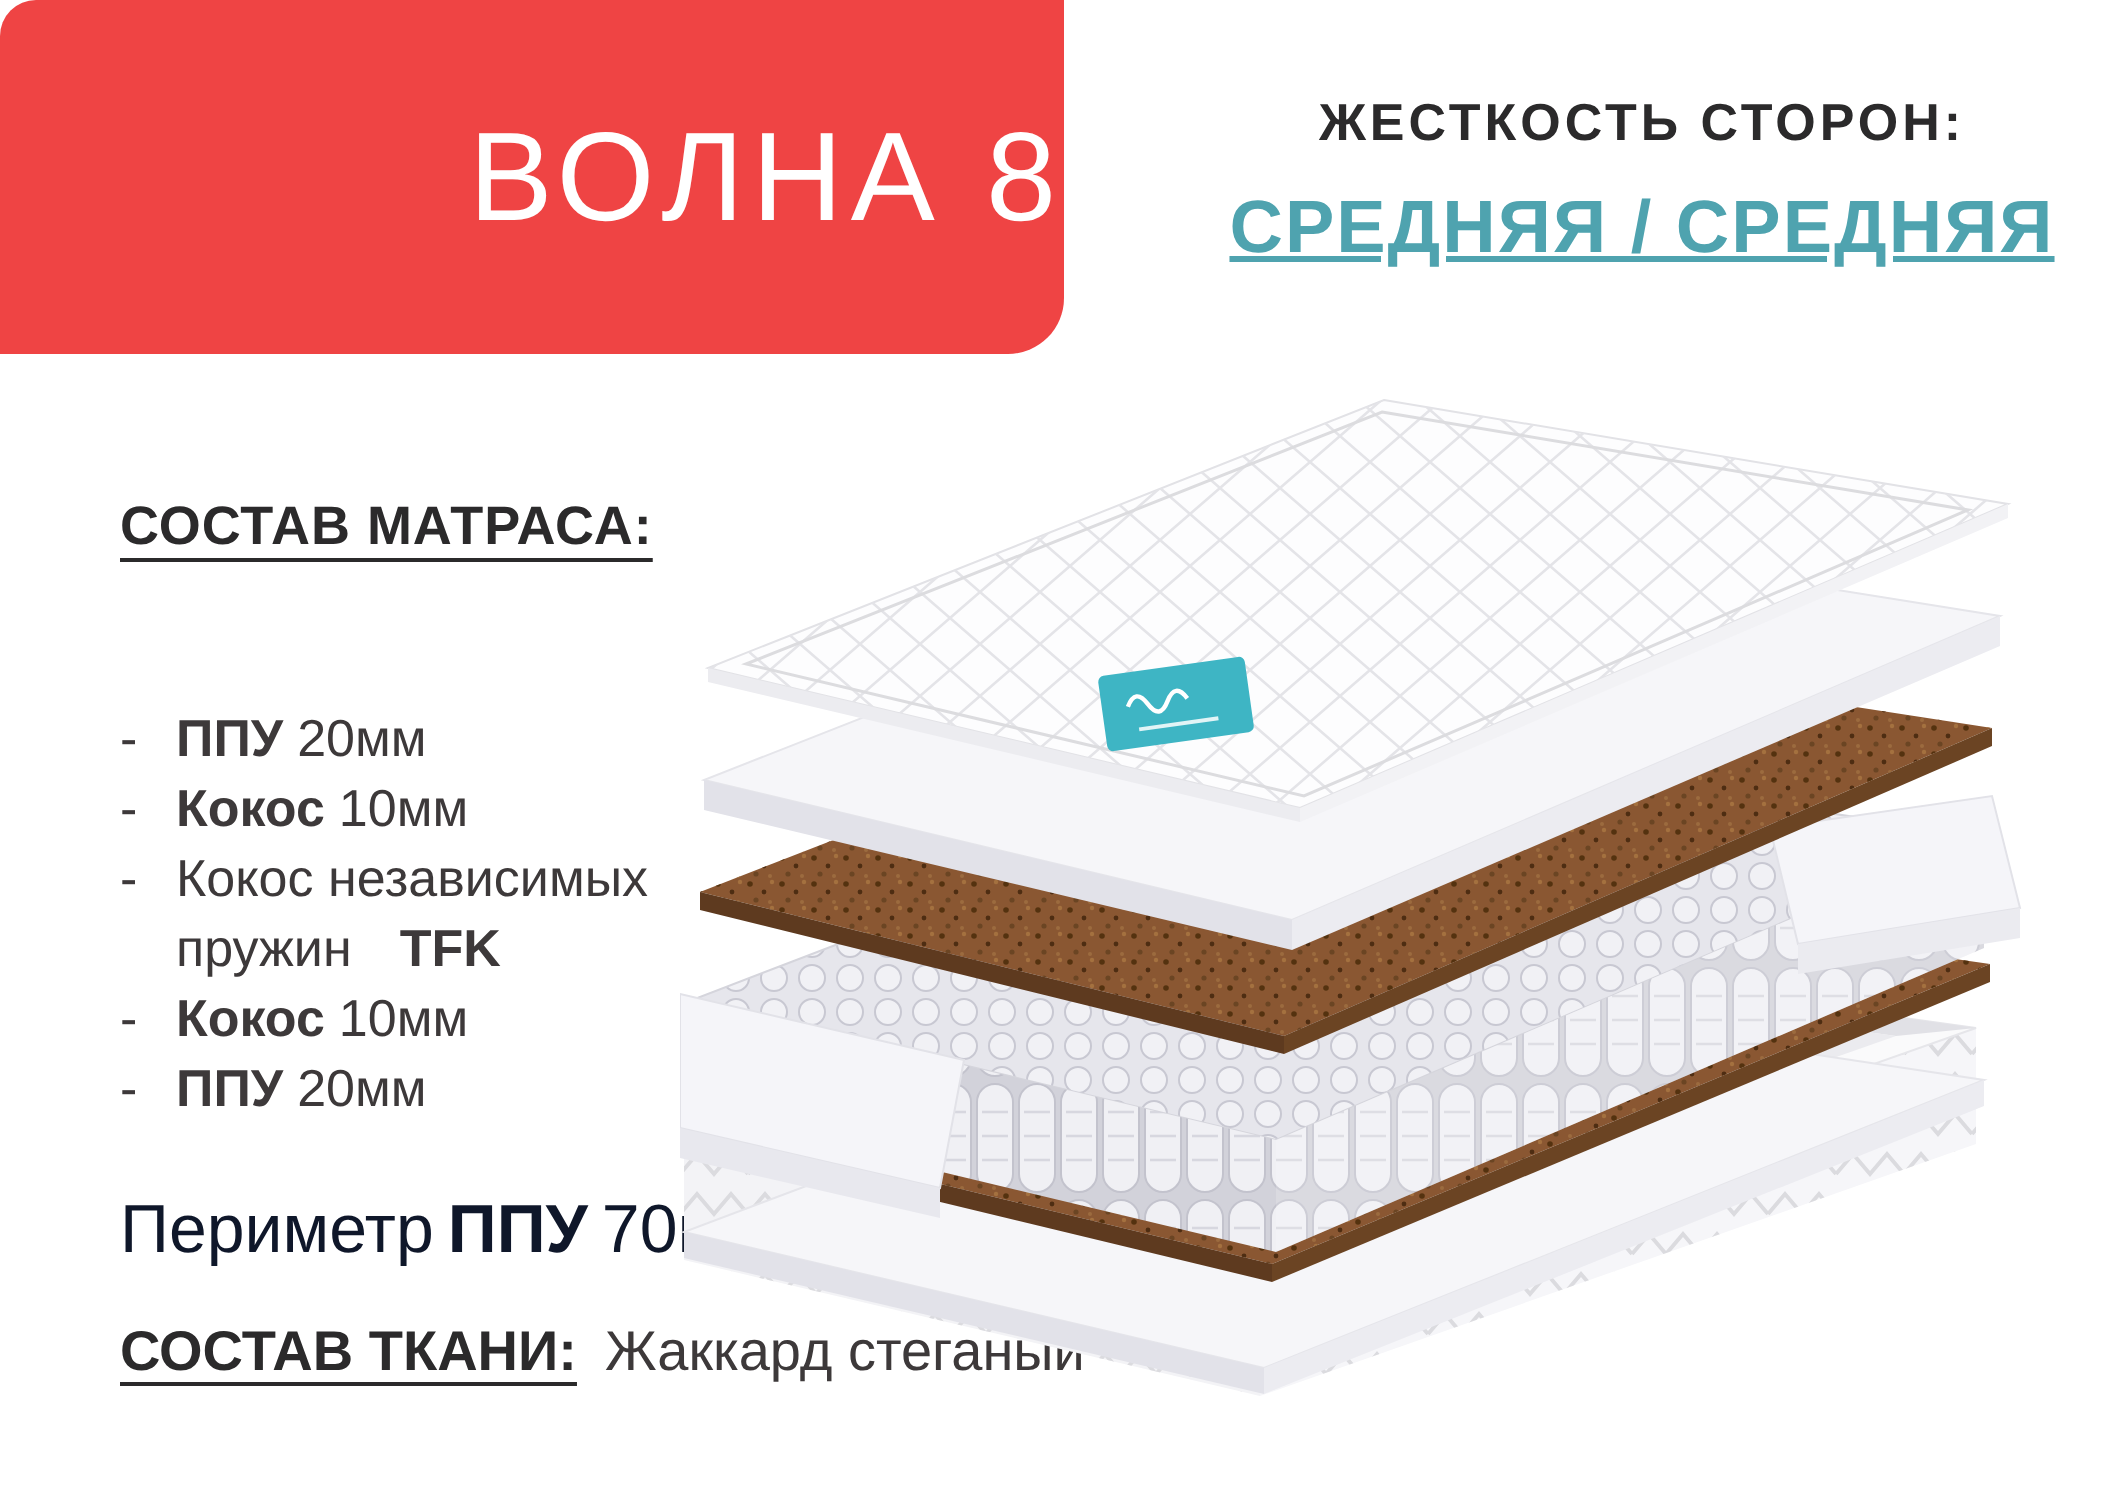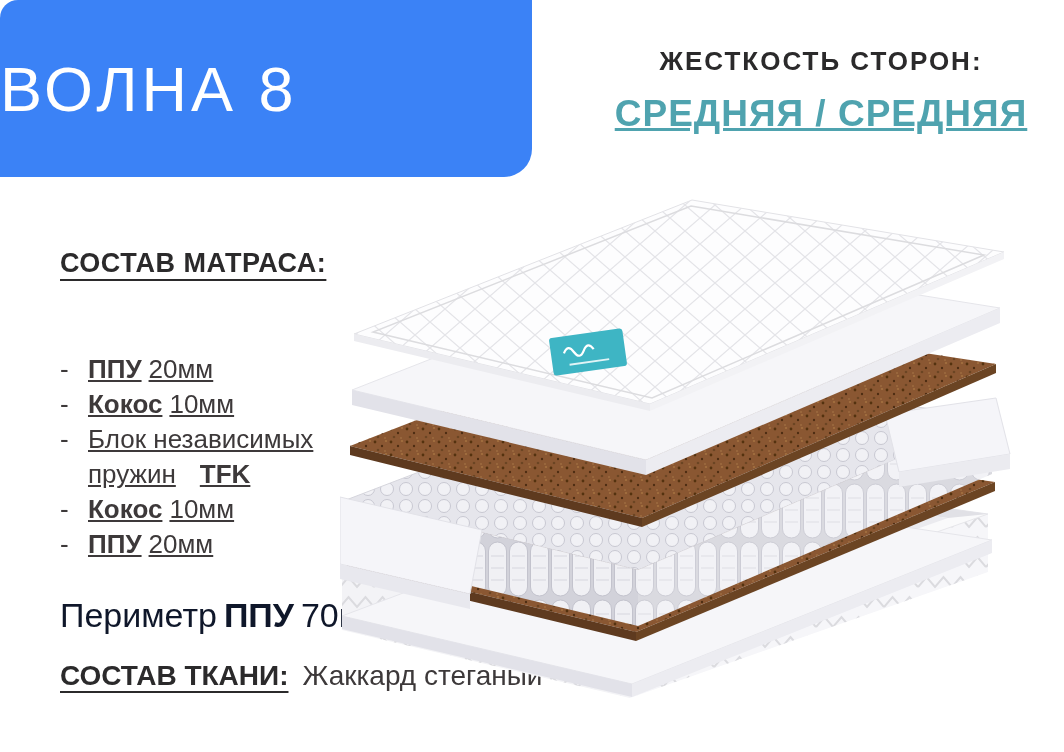--- a/index.html
+++ b/index.html
@@ -1,36 +1,36 @@
 <!DOCTYPE html>
 <html><head>
 <meta charset="utf-8">
 <style>
   html,body{margin:0;padding:0;background:#fff;}
   .canvas{position:relative;width:1064px;height:752px;background:#fff;overflow:hidden;
           font-family:"Liberation Sans","DejaVu Sans",sans-serif;color:#2b2a2b;}
 
   
-  .banner{position:absolute;left:0;top:0;width:532px;height:177px;background:#3b82f6;
-          border-radius:18px 0 28px 0;display:flex;align-items:center;justify-content:flex-start;}
+  .banner{position:absolute;left:0;top:0;width:532px;height:177px;background:#ef4444;
+          border-radius:18px 0 28px 0;display:flex;align-items:center;justify-content:flex-end;}
   .banner-title{color:#ffffff;font-size:63px;font-weight:400;letter-spacing:4px;}
 
   
   .firmness{position:absolute;left:573px;top:46px;width:496px;text-align:center;}
   .firmness-label{font-size:26px;font-weight:700;letter-spacing:2px;color:#2b2a2b;}
   .firmness-value{margin-top:16px;font-size:37px;font-weight:700;letter-spacing:1px;color:#4FA3AF;text-decoration:underline;}
 
   
   .comp-heading{position:absolute;left:60px;top:248px;font-size:27px;font-weight:700;
                 letter-spacing:.5px;text-decoration:underline;text-underline-offset:7px;
                 text-decoration-thickness:2px;color:#2b2a2b;text-align:right;}
   .comp-list{position:absolute;left:60px;top:352px;width:280px;font-size:26px;line-height:35px;color:#3d393a;}
   .li{display:flex;}
   .dash{width:28px;flex:0 0 28px;}
-  .li-text{width:252px;text-decoration:underline;}
+  .li-text{width:252px;}
   .li b{font-weight:700;margin-right:7px;}
   .li b.after{margin-right:0;margin-left:24px;}
   .perimeter{position:absolute;left:60px;top:596px;font-size:34px;color:#0f172a;}
   .perimeter b{font-weight:700;margin:0 7px;}
   .fabric{position:absolute;left:60px;top:660px;font-size:28px;color:#3d393a;}
   .fabric b{font-weight:700;color:#2b2a2b;text-decoration:underline;text-underline-offset:6px;
             text-decoration-thickness:2px;}
   .fabric .val{margin-left:14px;}
 
   
@@ -56,21 +56,21 @@
     <div class="li">
       <span class="dash">-</span>
       <span class="li-text"><b>ППУ</b><span>20мм</span></span>
     </div>
     <div class="li">
       <span class="dash">-</span>
       <span class="li-text"><b>Кокос</b><span>10мм</span></span>
     </div>
     <div class="li">
       <span class="dash">-</span>
-      <span class="li-text"><span>Блок независимых пружин</span><b class="after">TFK</b></span>
+      <span class="li-text"><span>Кокос независимых пружин</span><b class="after">TFK</b></span>
     </div>
     <div class="li">
       <span class="dash">-</span>
       <span class="li-text"><b>Кокос</b><span>10мм</span></span>
     </div>
     <div class="li">
       <span class="dash">-</span>
       <span class="li-text"><b>ППУ</b><span>20мм</span></span>
     </div>
   </div>

